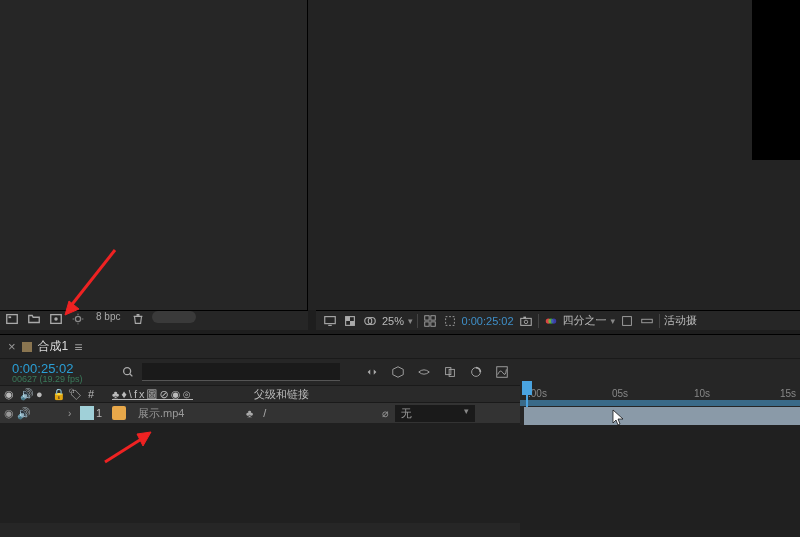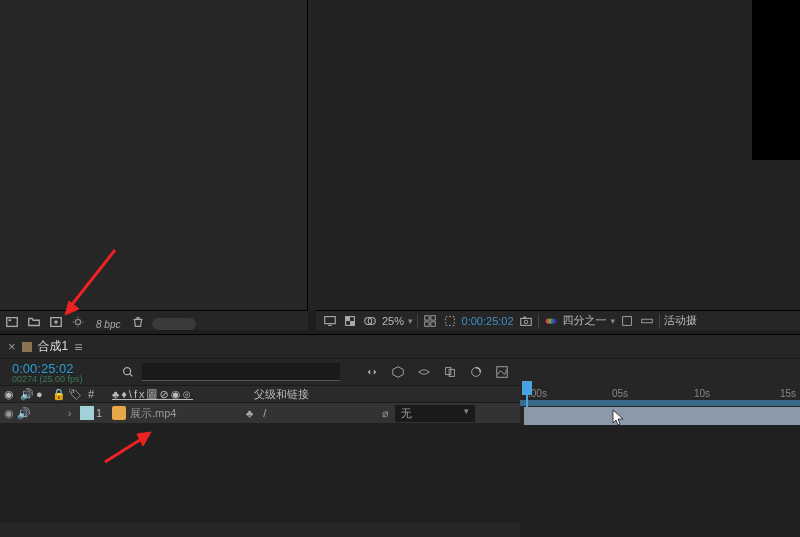--- a/index.html
+++ b/index.html
@@ -35,25 +35,24 @@
       width: 48px; height: 160px;
       background: #000;
     }
     
     .left-bottom-bar {
       position: absolute;
       top: 310px; left: 0;
       width: 308px; height: 20px;
       background: #262626;
       display: flex;
-      align-items: flex-end;
+      align-items: flex-start;
       gap: 6px;
       padding: 0 4px;
       border-top: 1px solid #000;
-      font-style: italic;
     }
     .icon-btn {
       width: 16px; height: 16px;
       display: flex; align-items: center; justify-content: center;
       color: #aaa;
     }
     .icon-btn svg { width: 14px; height: 14px; }
     .bpc-label { font-size: 10px; color: #aaa; padding: 0 4px; }
     .pill { width: 44px; height: 12px; background: #3a3a3a; border-radius: 6px; }
     
@@ -180,21 +179,21 @@
     .expand-caret { color: #999; font-size: 10px; width: 10px;}
     .color-label {
       width: 14px; height: 14px;
       background: #a0d0d8;
     }
     .layer-num { color: #bbb; }
     .lr-name {
       width: 130px;
       display: flex;
       align-items: center;
-      gap: 4px;
+      gap: 12px;
       padding-left: 2px;
     }
     .file-icon {
       width: 14px; height: 14px;
       background: #e8a84a;
       border-radius: 2px;
     }
     .lr-switch {
       width: 140px;
       display: flex;
@@ -394,21 +393,21 @@
     <span class="tab-sq"></span>
     <span class="tab-name">合成1</span>
     <span class="menu-icon">≡</span>
   </div>
 
   <div style="display:flex;">
     <div style="width:520px;">
       <div class="header-row">
         <div class="header-left">
           <div class="big-timecode">0:00:25:02</div>
-          <div class="fps-text">00274 (25.00 fps)</div>
+          <div class="fps-text">00627 (19.29 fps)</div>
         </div>
         <div class="search-box">
           <span class="icon-btn">
               <svg viewBox="0 0 16 16">
                 <circle cx="7" cy="7" r="4" fill="none" stroke="#aaa" stroke-width="1.5"></circle>
                 <line x1="10" y1="10" x2="13" y2="13" stroke="#aaa" stroke-width="1.5"></line>
               </svg>
             </span>
           <input class="search-input" style="">
         </div>

